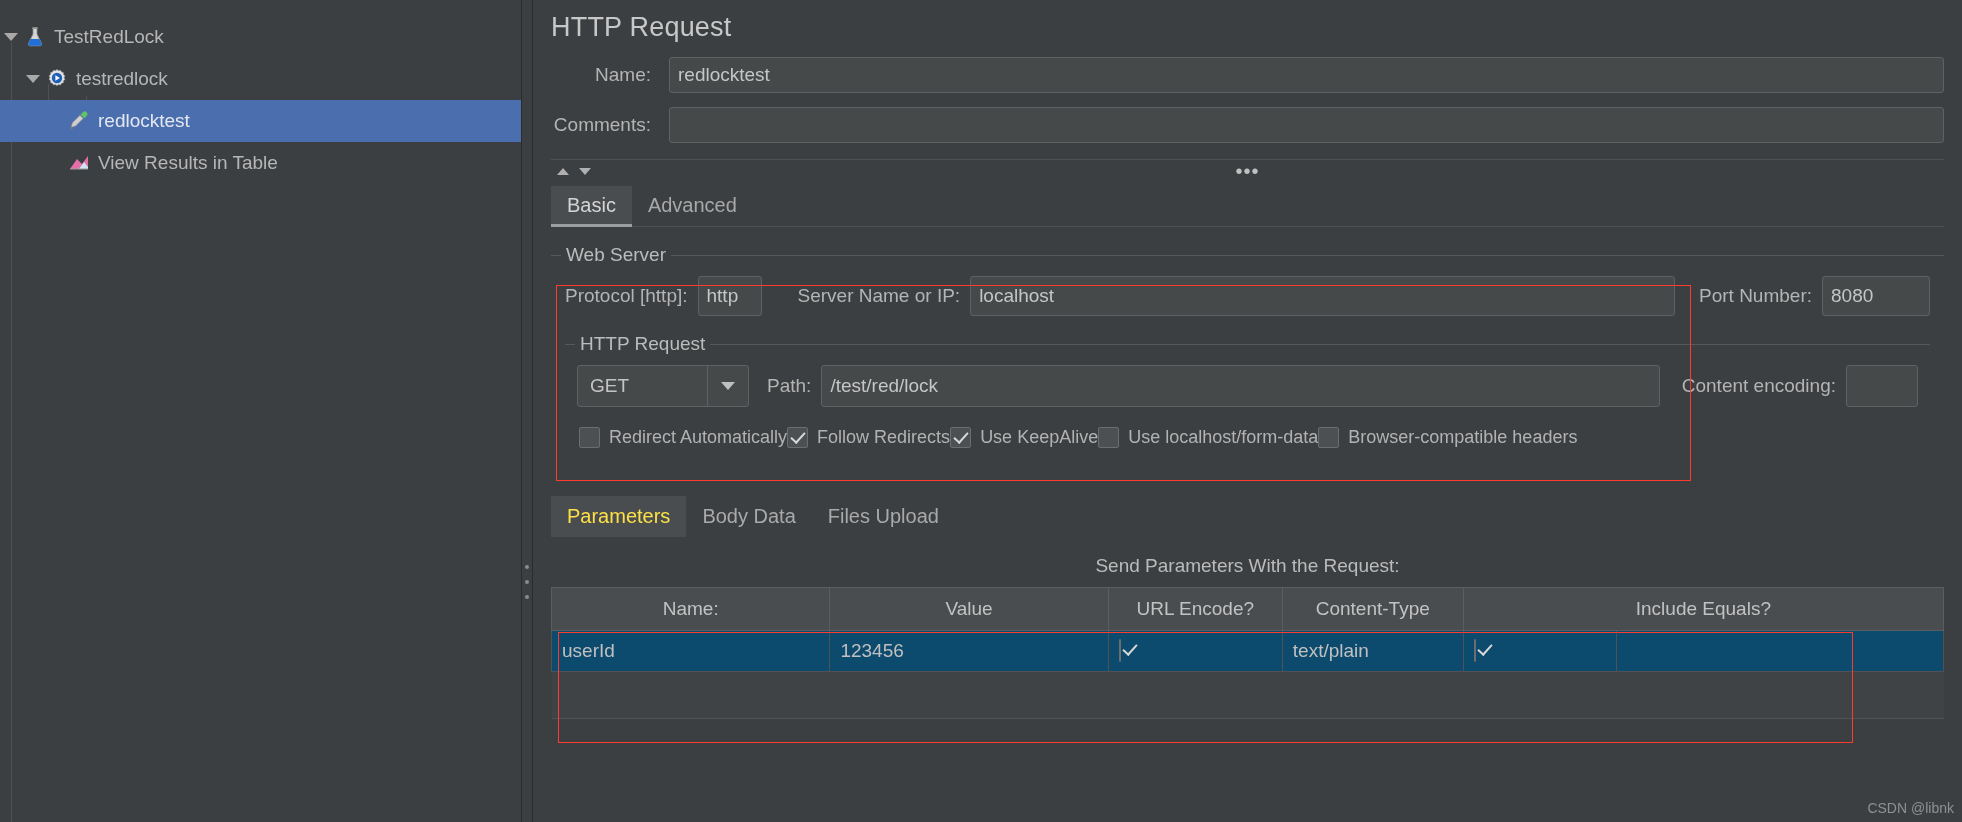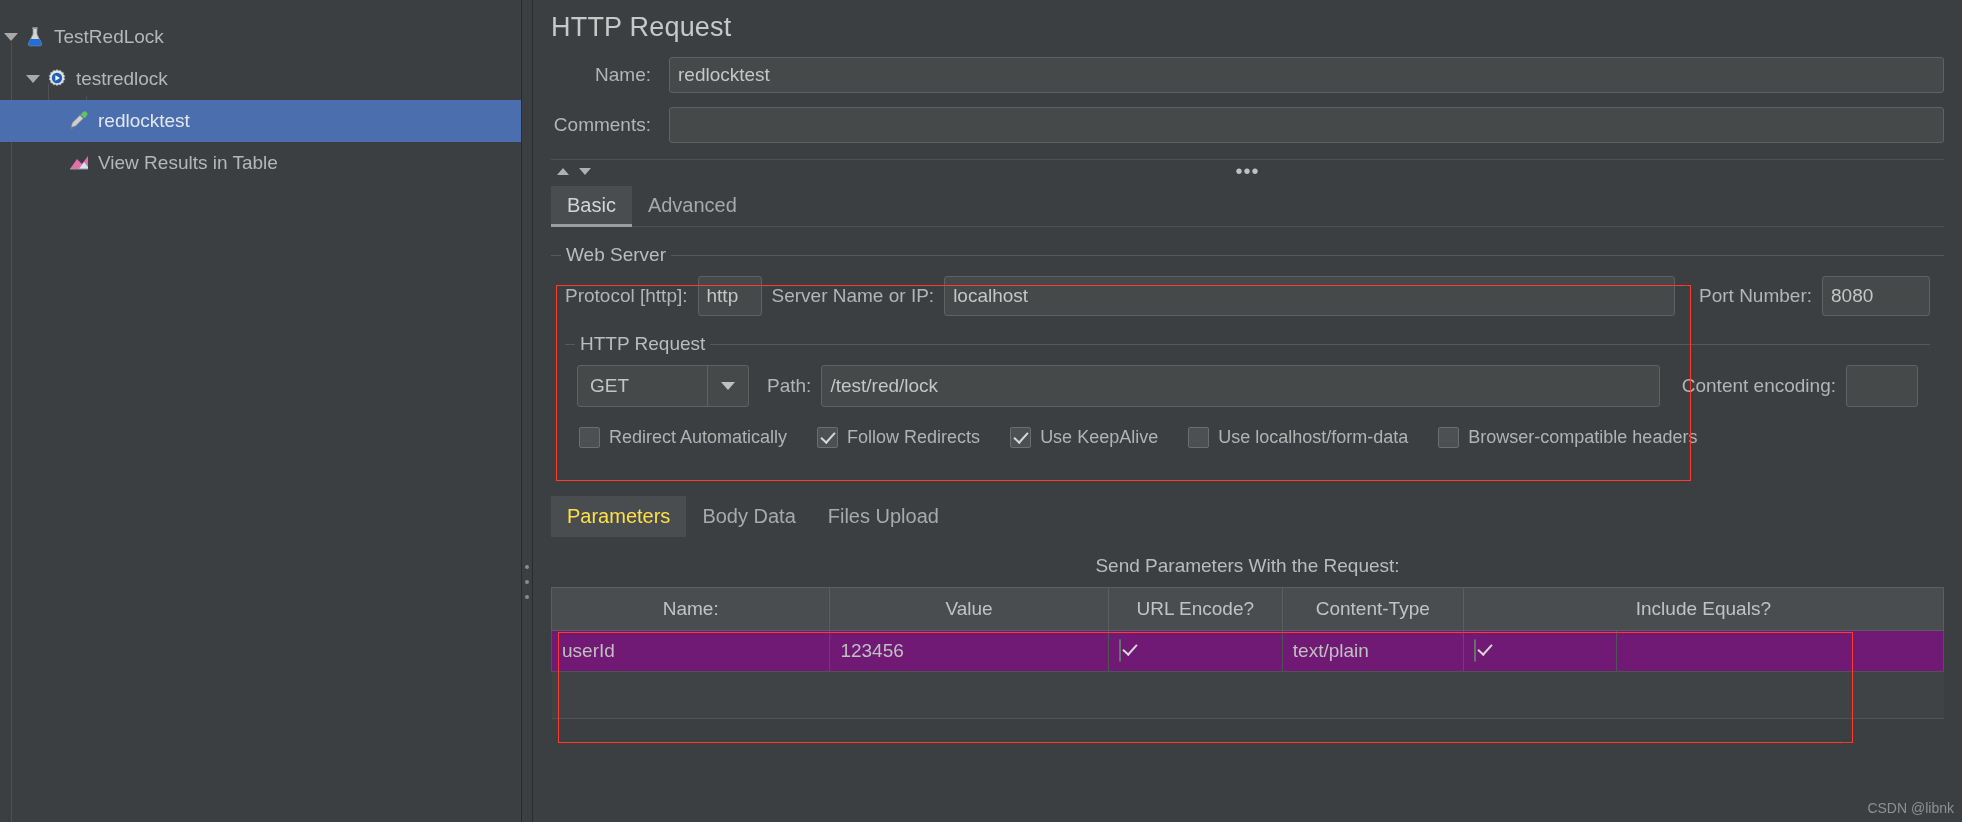--- a/index.html
+++ b/index.html
@@ -268,21 +268,20 @@
     border-right: 7px solid transparent;
     border-top: 8px solid #c0c0c0;
   }
 
   
   .cb-row {
     display: flex;
     align-items: center;
     margin: 14px 18px 0 18px;
     padding-left: 28px;
-    gap: 30px;
   }
   .cb-item { display: flex; align-items: center; gap: 9px; }
   .cbox {
     width: 21px; height: 21px;
     background: #4c5052;
     border: 1px solid #6a6e70;
     border-radius: 2px;
     box-sizing: border-box;
     position: relative;
     flex: 0 0 21px;
@@ -332,21 +331,21 @@
     background: #4a4d4f;
     border: 1px solid #5a5e60;
     font-weight: normal;
     font-size: 19px;
     color: #c2c2c2;
     height: 40px;
     text-align: center;
   }
   table.params td {
     border: 1px solid #4f5355;
-    background: #701a75;
+    background: #0c4a6e;
     height: 40px;
     font-size: 19px;
     color: #c0c0c0;
     padding: 0 10px;
   }
   table.params td.ck { text-align: left; padding-left: 10px; }
   table.params tr.blank td { height: 46px; background: #3f4345; border-left: none; border-right: none;}
 
   .watermark {
     position: absolute;
@@ -457,21 +456,21 @@
     <div class="tabs">
       <div class="tab active">Basic</div>
       <div class="tab">Advanced</div>
     </div>
 
     <div class="group" style="margin-top:28px; padding-bottom:0;">
       <div class="group-title">Web Server</div>
       <div class="group-inner-row" style="padding:6px 4px 4px 4px;">
         <span class="lbl">Protocol [http]:</span>
         <input class="tf" style="width: 64px; height: 40px;" value="http">
-        <span class="lbl" style="margin-left:0;">Server Name or IP:</span>
+        <span class="lbl" style="margin-left:26px;">Server Name or IP:</span>
         <input class="tf" style="flex: 1 1 auto; height: 40px;" value="localhost">
         <span class="lbl" style="margin-left:14px;">Port Number:</span>
         <input class="tf" style="width: 108px; height: 40px;" value="8080">
       </div>
 
       <div class="group" style="margin:24px 4px 0 4px; padding-bottom:4px;">
         <div class="group-title">HTTP Request</div>
         <div class="group-inner-row" style="padding:6px 2px 2px 2px;">
           <div class="combo">
             <span class="val">GET</span>

